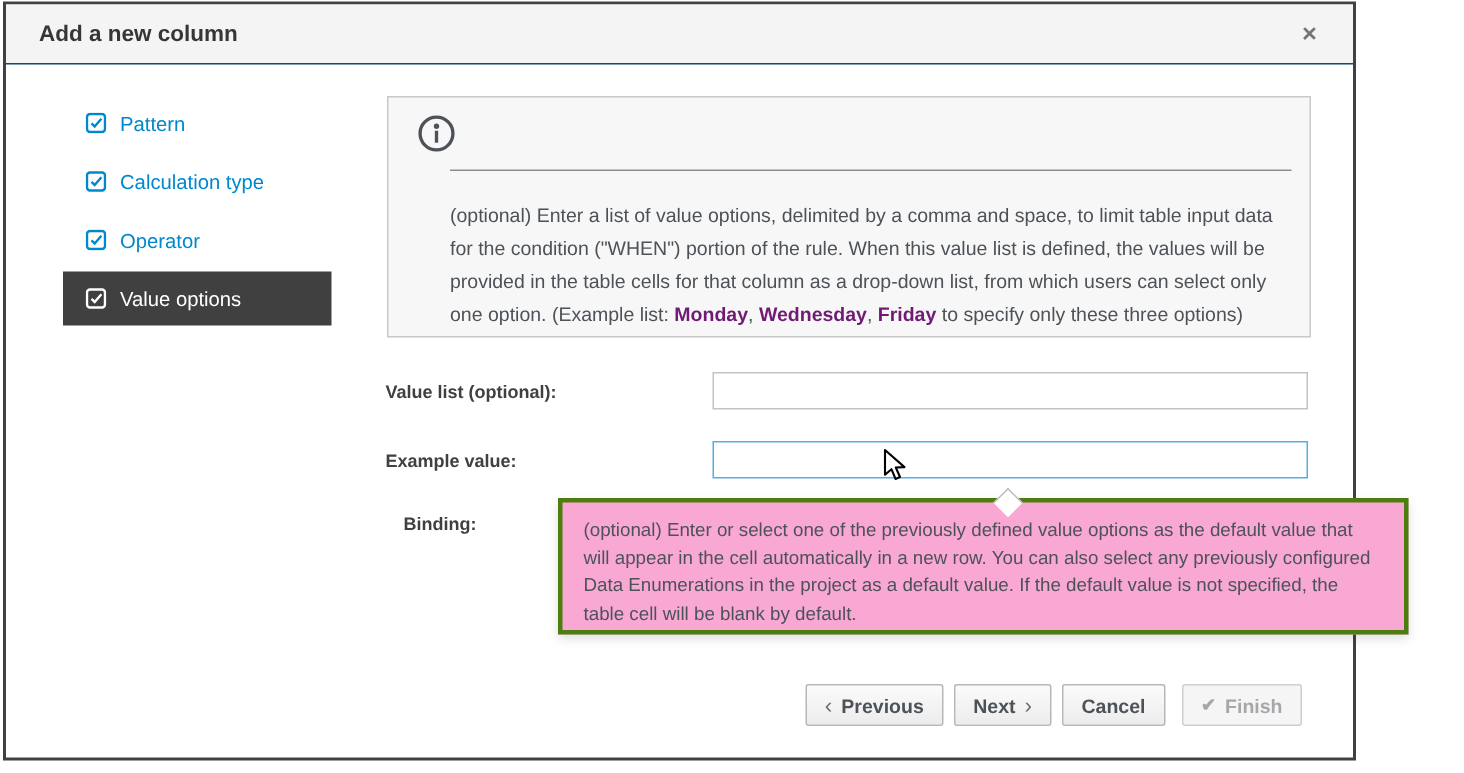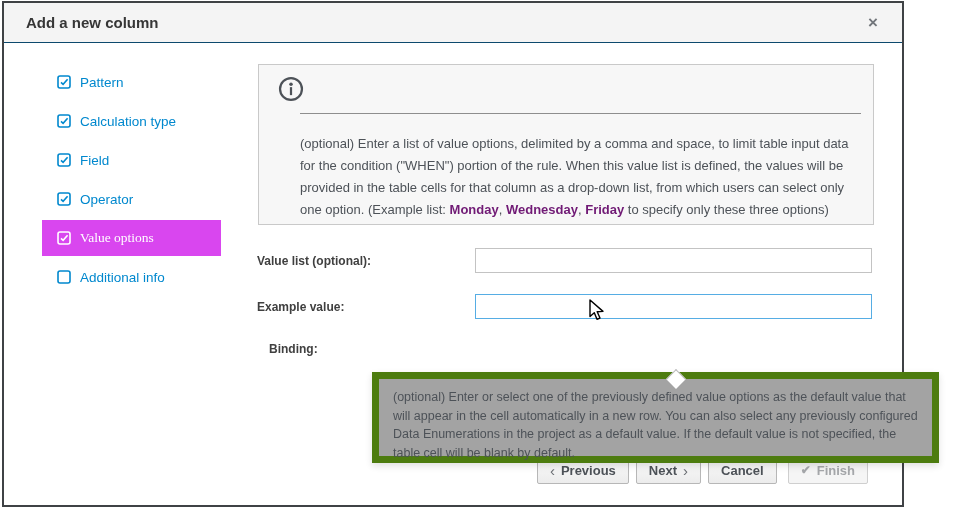--- a/index.html
+++ b/index.html
@@ -15,21 +15,21 @@
   .titlebar .title { position:absolute; left:22px; top:0; line-height:40px;
                      font-size:15px; font-weight:bold; color:#363636; }
   .titlebar .close { position:absolute; right:24px; top:0; line-height:40px;
                      font-size:17px; font-weight:bold; color:#72767b; cursor:pointer; }
 
   
   .sidebar { position:absolute; left:38px; top:58px; width:179px; }
   .step { height:36px; margin:3px 0; display:flex; align-items:center;
           padding-left:15px; color:#0088ce; font-size:13.5px; cursor:pointer; }
   .step .cb { width:14px; height:14px; margin-right:9px; flex:0 0 auto; display:block; }
-  .step.active { background:#d946ef; color:#ffffff;font-family:Liberation Serif, serif; }
+  .step.active { background:#404040; color:#ffffff; }
 
   
   .info-panel { position:absolute; left:254px; top:61px; width:616px; height:161px;
                 background:#f7f7f7; border:1px solid #c9c9c9; }
   .info-head { position:absolute; left:19px; top:11px; display:flex; align-items:center; }
   .info-head .iicon { width:26px; height:26px; margin-right:17px; flex:0 0 auto; }
   .info-head .ititle { font-size:13.5px; font-weight:bold; color:#363636; }
   .info-panel hr { position:absolute; left:41px; right:12px; top:48px;
                    border:none; border-top:1px solid #8e8e8e; }
   .info-body { position:absolute; left:41px; top:68px; width:562px;
@@ -49,22 +49,22 @@
          padding:0 12px; font-size:13px; font-weight:bold; color:#4d5258;
          background:linear-gradient(#fbfbfb,#ececec); border:1px solid #b7b7b7;
          border-radius:2px; cursor:pointer; }
   .btn .chev { font-size:15px; font-weight:normal; color:#6a6e73; line-height:1; }
   .btn.disabled { color:#a5a7aa; background:#f5f5f5; border-color:#cfcfcf; cursor:default; }
   .btn.finish { margin-left:4px; }
   .btn .fcheck { font-size:12px; }
 
   
   .tooltip { position:absolute; left:372px; top:332px; width:567px; height:91px;
-             background:#a3a3a3; border:7px solid #4d7c0f; z-index:10;
-             box-shadow:0 3px 7px rgba(0,0,0,0.12);margin-top:40px; }
+             background:#f9a8d4; border:3px solid #4d7c0f; z-index:10;
+             box-shadow:0 3px 7px rgba(0,0,0,0.12); }
   .tooltip::before { content:""; position:absolute; top:-7px; left:290px;
                      width:13px; height:13px; background:#fff;
                      border-left:1px solid #bbbbbb; border-top:1px solid #bbbbbb;
                      transform:rotate(45deg); }
   .tooltip p { padding:9px 14px; font-size:12.5px; line-height:18.5px; color:#4d5258; }
 
   
   .cursor { position:absolute; left:588px; top:299px; z-index:20; }
 </style>
 </head>
@@ -92,41 +92,28 @@
             <rect x="1" y="1" width="12" height="12" rx="2" fill="none" stroke="currentColor" stroke-width="1.6"></rect>
             <path d="M4 7.3 L6.1 9.3 L10.6 4.2" fill="none" stroke="currentColor" stroke-width="1.6"></path>
           </svg>
         <span>Calculation type</span>
       </div>
       <div class="step">
         <svg class="cb" viewBox="0 0 14 14">
             <rect x="1" y="1" width="12" height="12" rx="2" fill="none" stroke="currentColor" stroke-width="1.6"></rect>
             <path d="M4 7.3 L6.1 9.3 L10.6 4.2" fill="none" stroke="currentColor" stroke-width="1.6"></path>
           </svg>
-        <span>Field</span>
-      </div>
-      <div class="step">
-        <svg class="cb" viewBox="0 0 14 14">
-            <rect x="1" y="1" width="12" height="12" rx="2" fill="none" stroke="currentColor" stroke-width="1.6"></rect>
-            <path d="M4 7.3 L6.1 9.3 L10.6 4.2" fill="none" stroke="currentColor" stroke-width="1.6"></path>
-          </svg>
         <span>Operator</span>
       </div>
       <div class="step active">
         <svg class="cb" viewBox="0 0 14 14">
             <rect x="1" y="1" width="12" height="12" rx="2" fill="none" stroke="currentColor" stroke-width="1.6"></rect>
             <path d="M4 7.3 L6.1 9.3 L10.6 4.2" fill="none" stroke="currentColor" stroke-width="1.6"></path>
           </svg>
         <span>Value options</span>
-      </div>
-      <div class="step">
-        <svg class="cb" viewBox="0 0 14 14">
-            <rect x="1" y="1" width="12" height="12" rx="2" fill="none" stroke="currentColor" stroke-width="1.6"></rect>
-          </svg>
-        <span>Additional info</span>
       </div>
     </div>
 
     <div class="info-panel">
       <div class="info-head">
         <svg class="iicon" viewBox="0 0 28 28">
           <circle cx="14" cy="14" r="11.8" fill="none" stroke="#4d5258" stroke-width="2.4"></circle>
           <circle cx="14" cy="8.8" r="1.9" fill="#4d5258"></circle>
           <rect x="12.8" y="12" width="2.4" height="8.6" fill="#4d5258"></rect>
         </svg>

